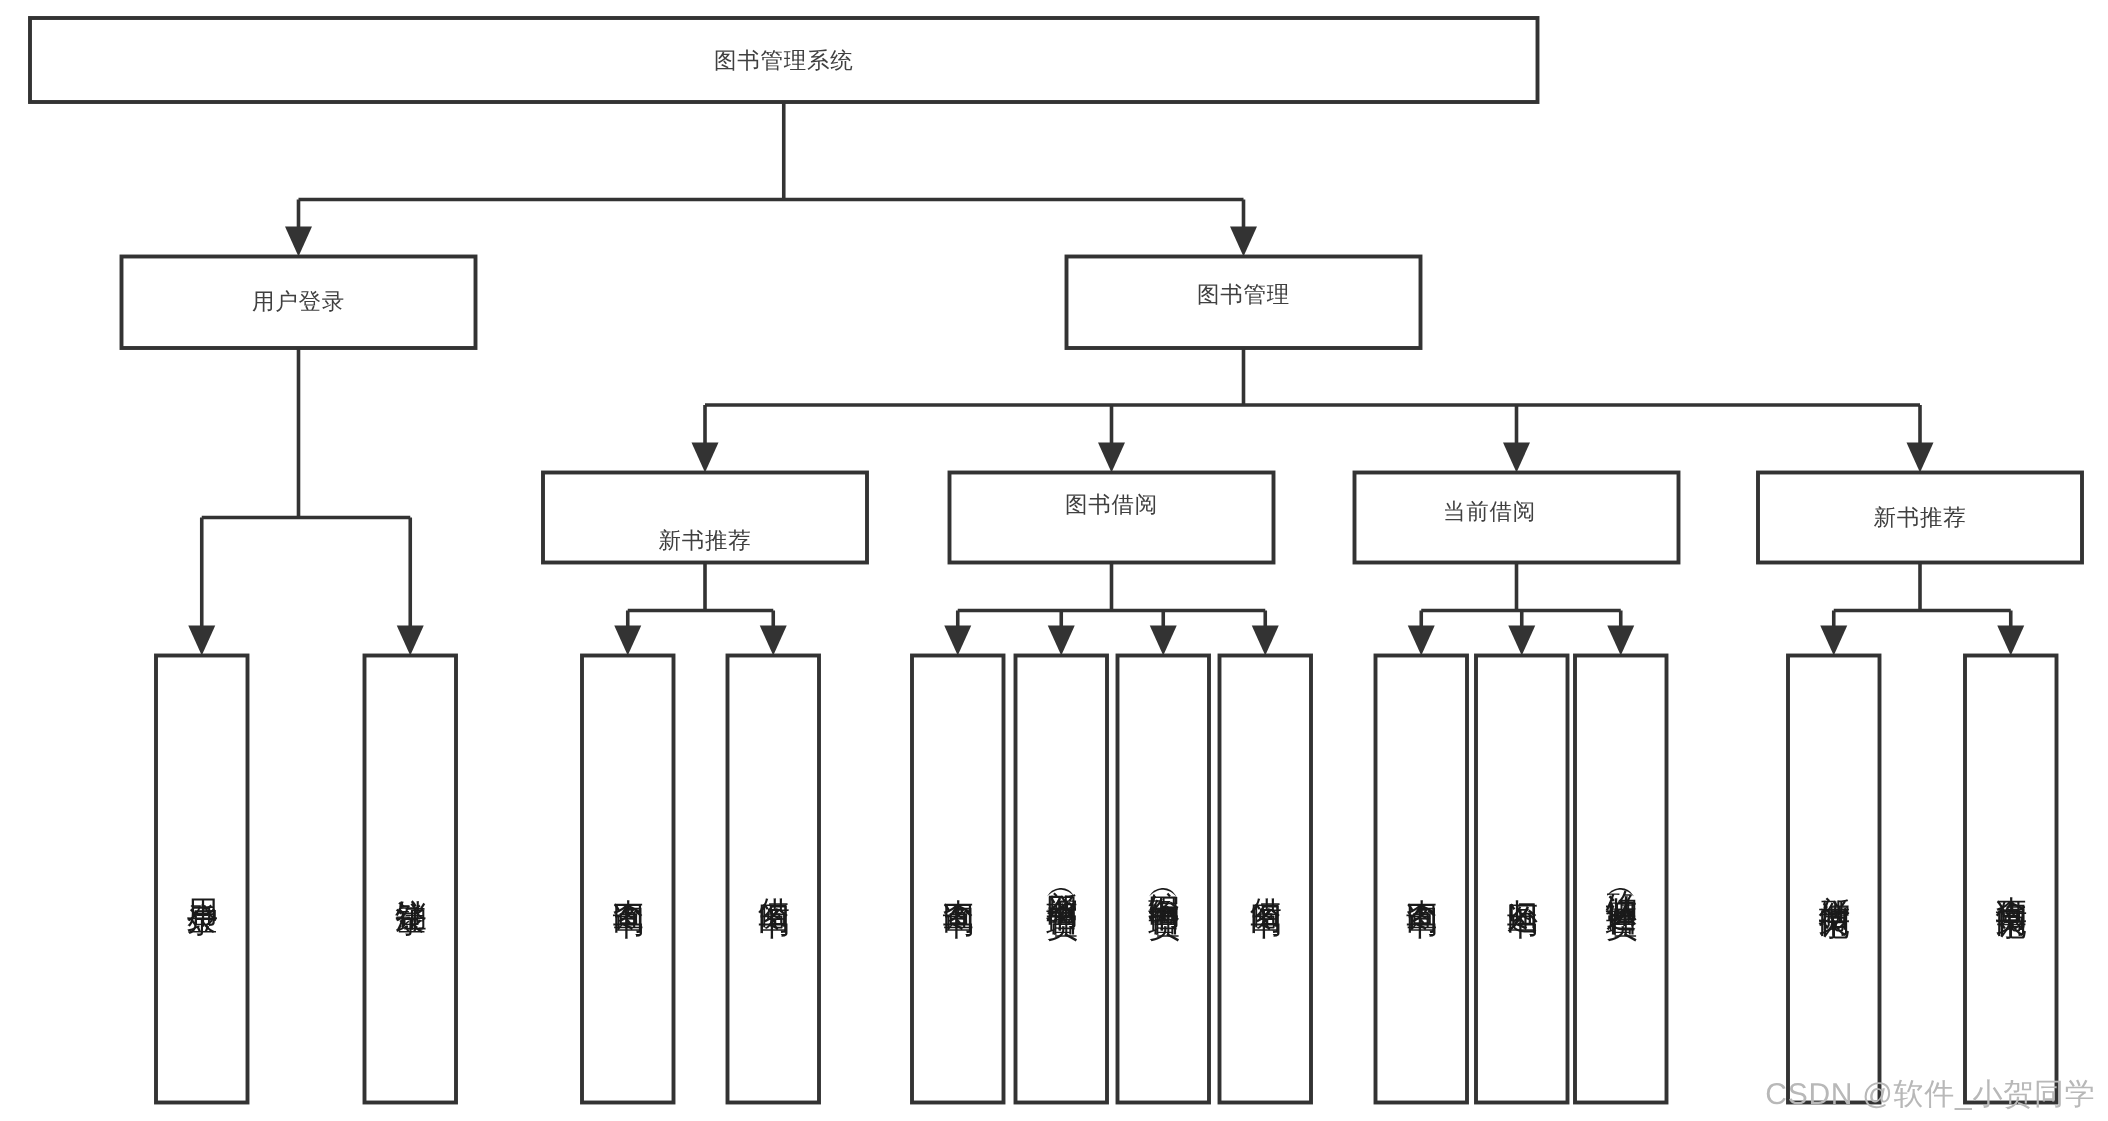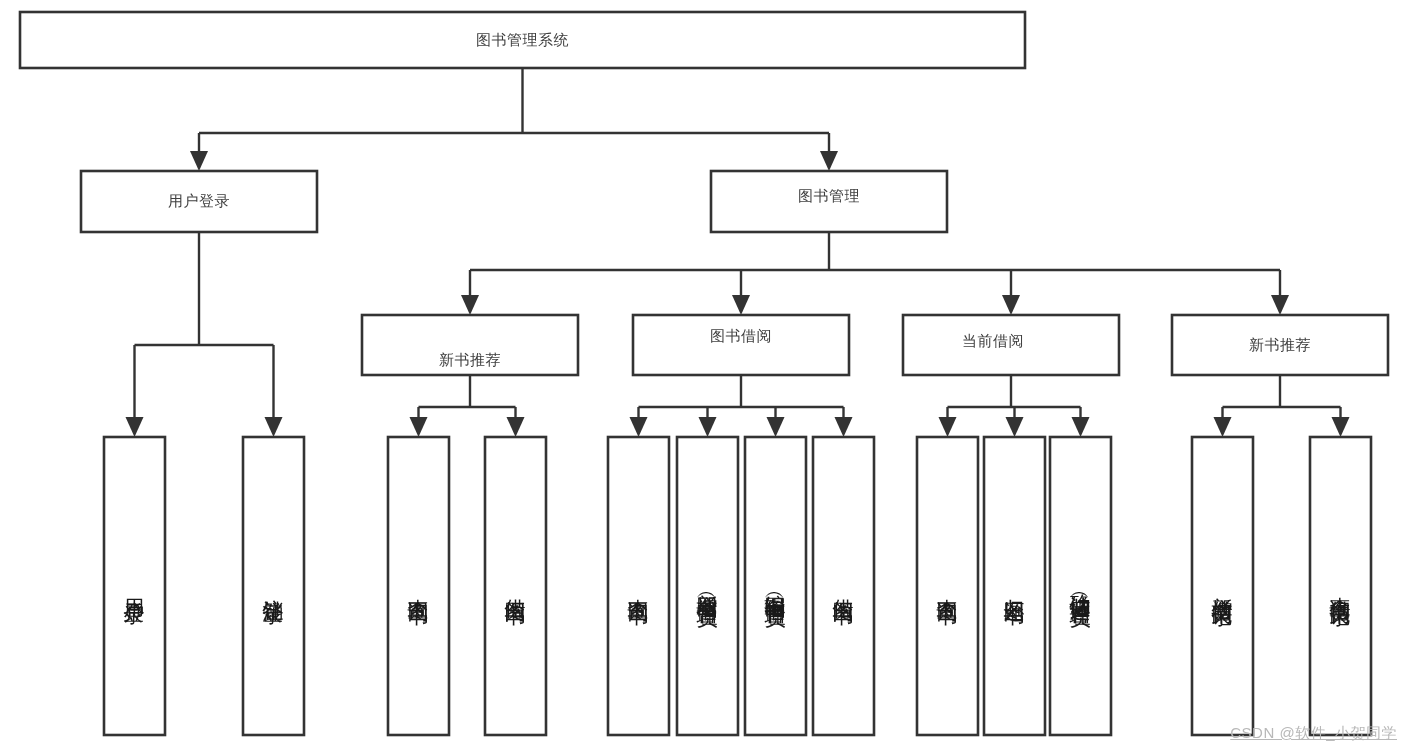--- a/index.html
+++ b/index.html
@@ -63,24 +63,23 @@
     text-orientation: upright;
     letter-spacing: 2px;
     line-height: 1;
     pointer-events: none;
   }
   .watermark {
     position: absolute;
     right: 8px;
     bottom: 4px;
     color: #b8b8b8;
-    font-size: 15px;
+    font-size: 20px;
     letter-spacing: 0.5px;
     user-select: none;
-    text-decoration: underline;
   }
 </style>
 </head>
 <body>
 
 <div id="diagram-root">
   <svg class="diagram-svg" id="diagram-svg" viewBox="0 0 1405 747" xmlns="http://www.w3.org/2000/svg">
       <rect x="20" y="12" width="1005" height="56" class="node-box"></rect>
       <rect x="81" y="171" width="236" height="61" class="node-box"></rect>
       <rect x="711" y="171" width="236" height="61" class="node-box"></rect>

